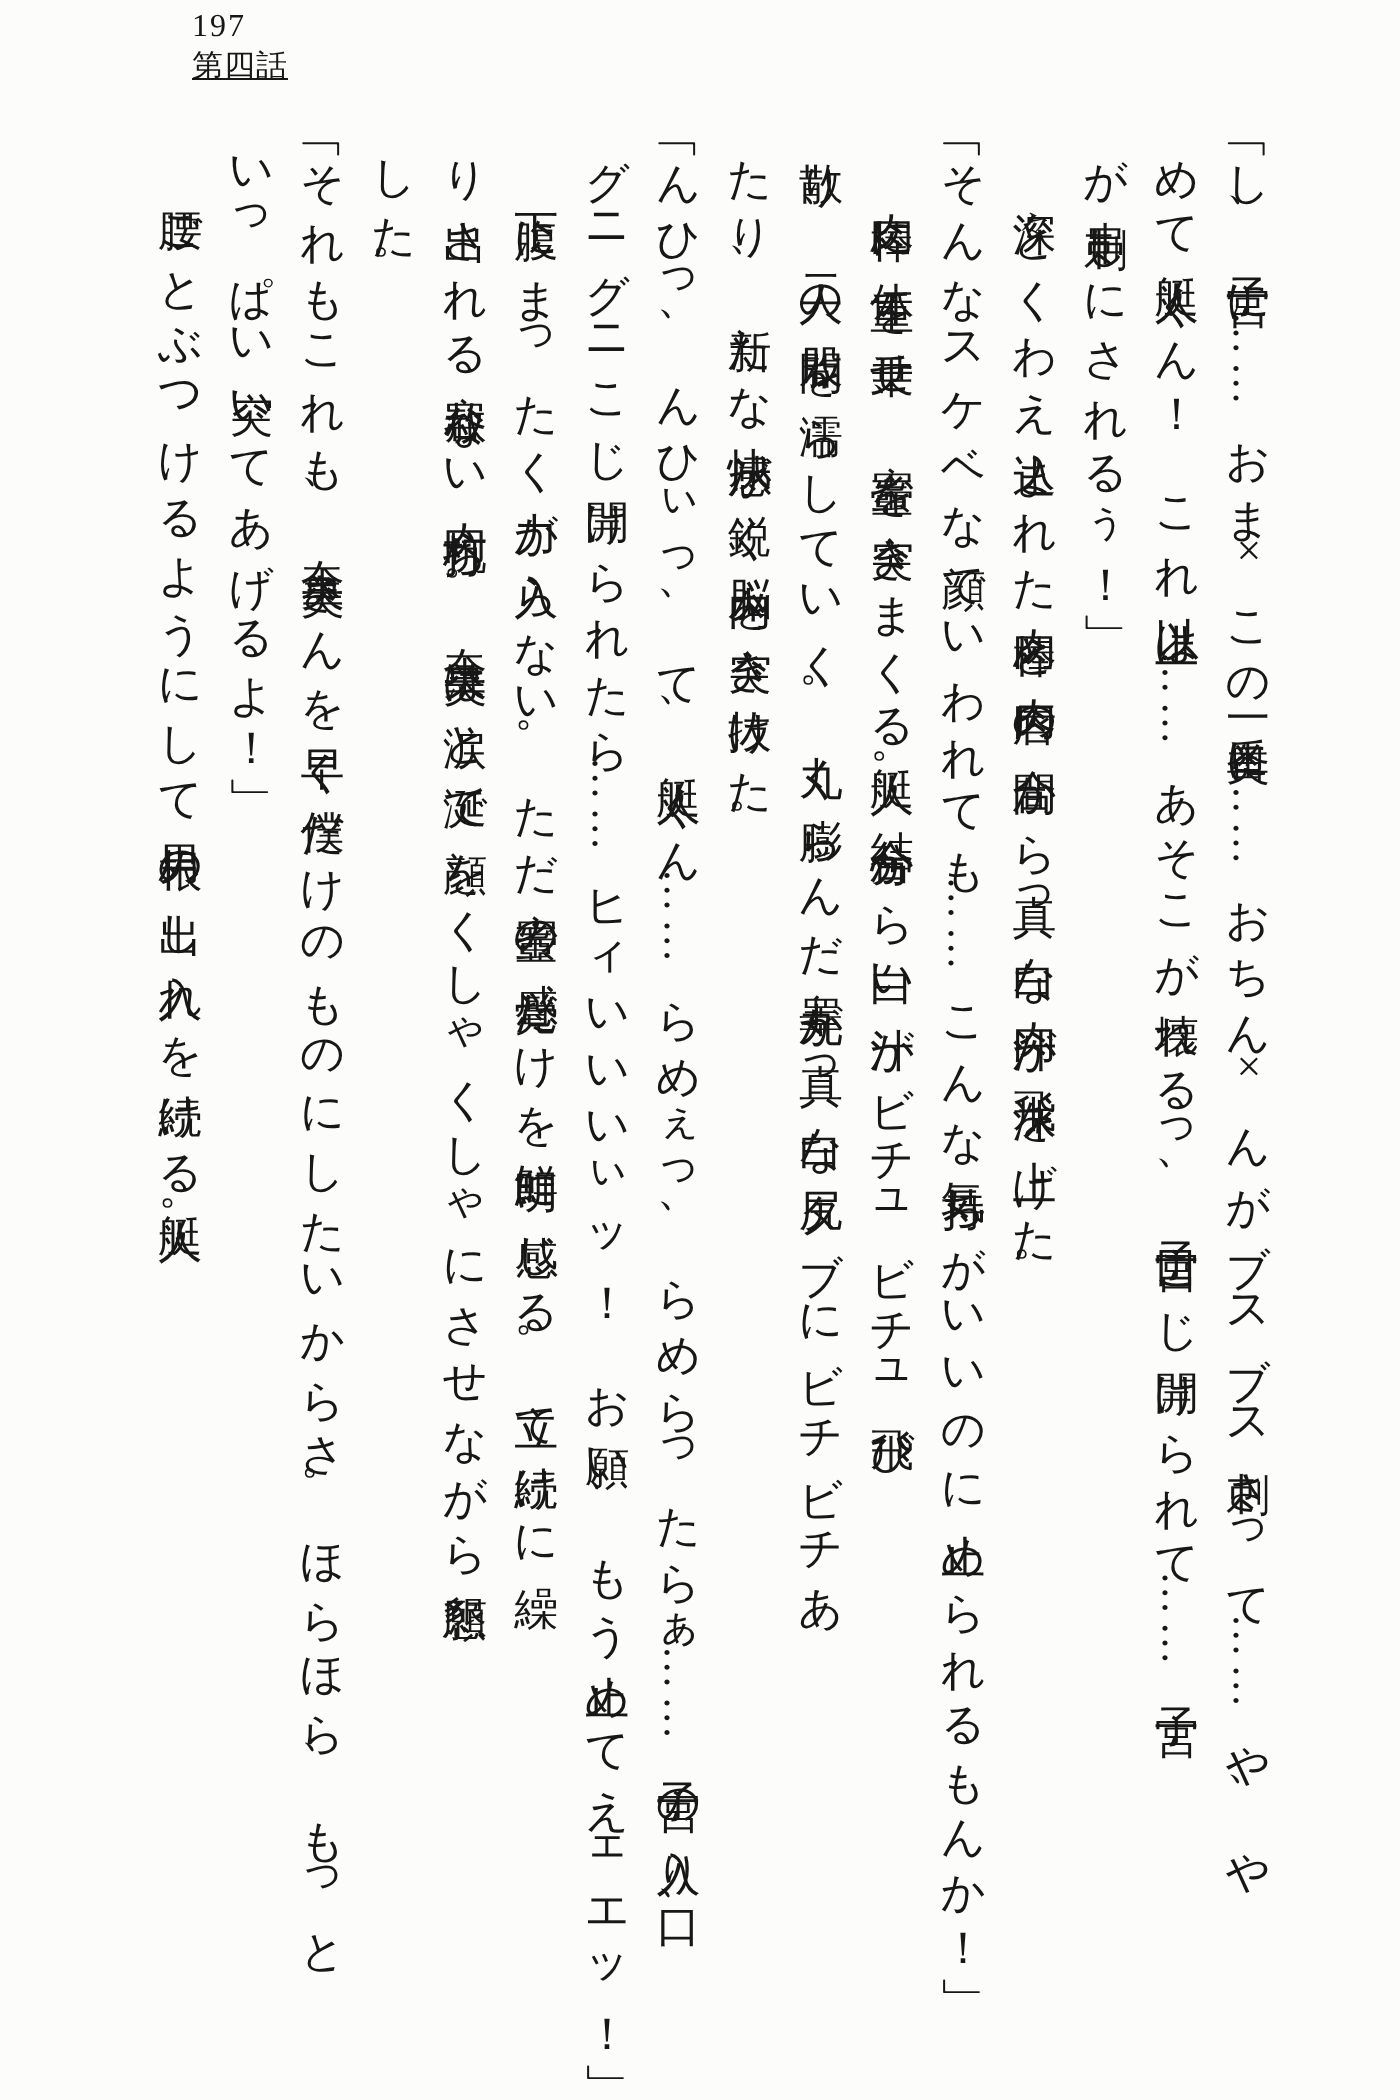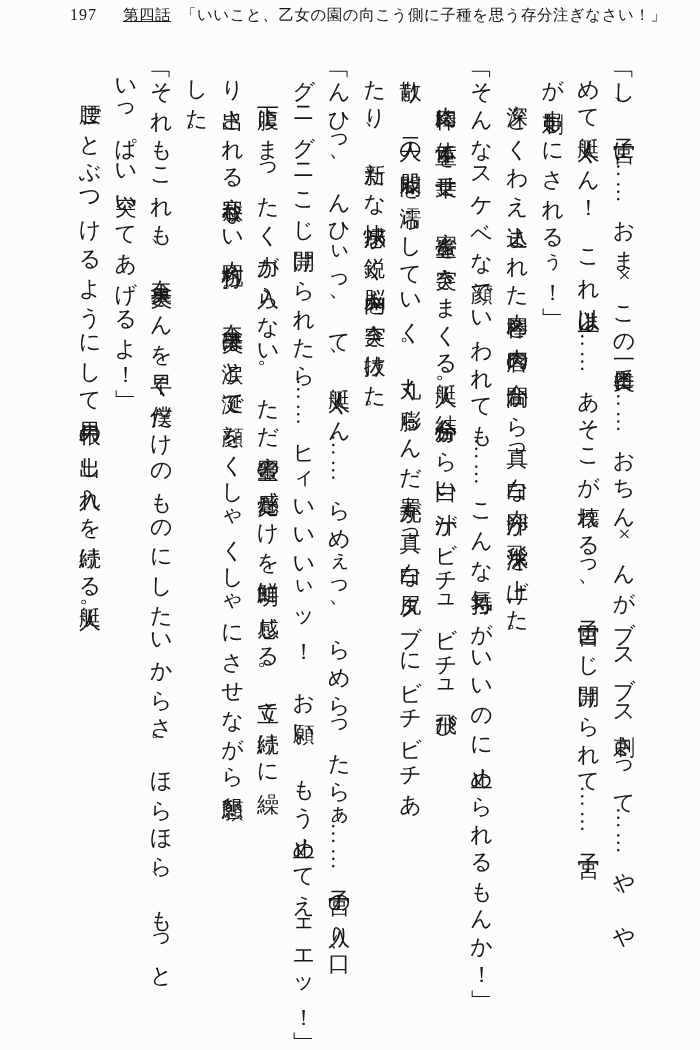--- a/index.html
+++ b/index.html
@@ -22,20 +22,21 @@
   .header {
     position: absolute;
     top: 5px;
     left: 70px;
     right: 20px;
     font-size: 16px;
     letter-spacing: 0.5px;
     white-space: nowrap;
     display: flex;
     align-items: baseline;
+    flex-direction: column;
   }
   .page-number {
     font-size: 16px;
     letter-spacing: 1px;
   }
   .chapter-label {
     margin-left: 26px;
     font-size: 15.5px;
     text-decoration: underline;
   }
@@ -62,21 +63,20 @@
   }
 </style>
 </head>
 <body>
 
 <div class="page">
 
   <div class="header">
     <span class="page-number">197</span>
     <span class="chapter-label">第四話</span>
-    <span class="chapter-title">「いいこと、乙女の園の向こう側に子種を思う存分注ぎなさい！」</span>
   </div>
 
   <div class="body-text">
     <p class="text-line">「し、子宮に……おま×この一番奥に……おちん×んがブスブス刺さって……や、や</p>
     <p class="text-line">めて艇人くん！　これ以上は……あそこが壊れるっ、子宮口こじ開けられて……子宮</p>
     <p class="text-line">が串刺しにされるぅ！」</p>
     <p class="text-line">　深々とくわえ込まれた肉棒と肉唇の合間から真っ白な肉汁が飛沫を上げた。</p>
     <p class="text-line">「そんなスケベな顔でいわれても……こんな気持ちがいいのに止められるもんか！」</p>
     <p class="text-line">　肉棒に体重を乗せ、蜜壺を突きまくる艇人。結合分から白い汁がビチュビチュ飛び</p>
     <p class="text-line">散り、二人の股間を濡らしていく。丸く膨らんだ睾丸が真っ白な尻タブにビチビチあ</p>

